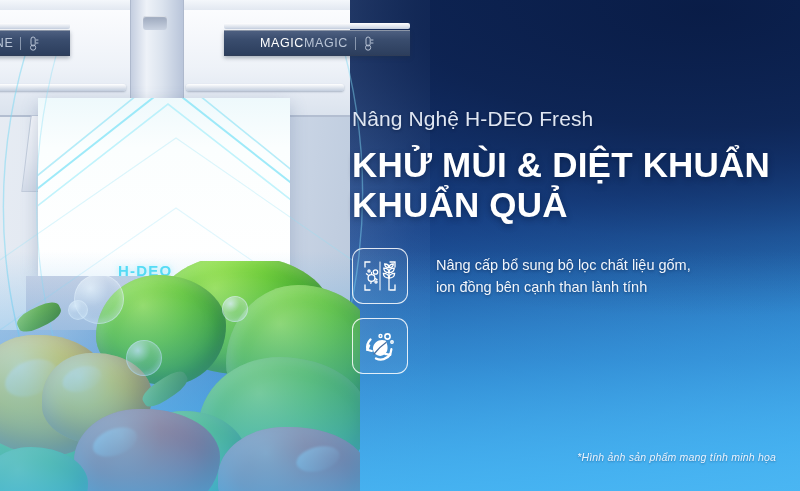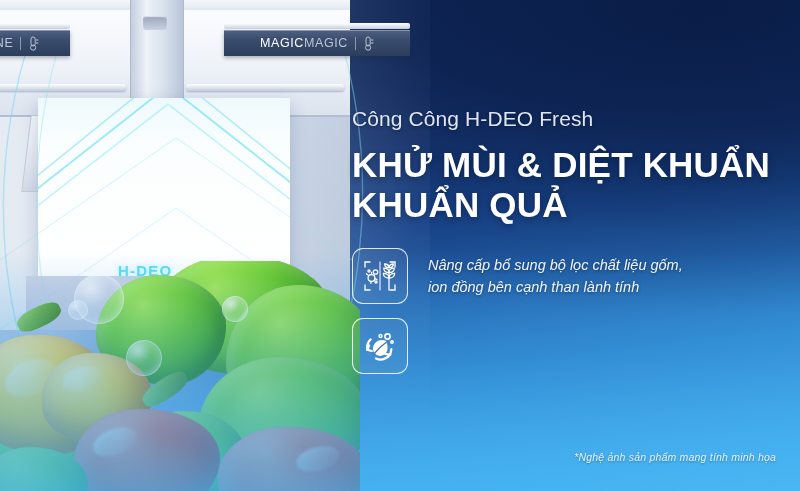--- a/index.html
+++ b/index.html
@@ -157,21 +157,21 @@
     line-height:1.2;margin:0 0 14px 0;
     text-shadow:0 1px 3px rgba(5,20,50,.5);
   }
   .headline{
     color:#ffffff;font-weight:700;font-size:35px;line-height:1.13;
     letter-spacing:.2px;margin:0;
     text-shadow:0 2px 6px rgba(5,20,50,.45);
   }
 
   .bullets{position:absolute;left:352px;top:248px;width:430px;}
-  .bullet{display:flex;align-items:center;gap:20px;margin-bottom:14px;font-style:italic;}
+  .bullet{display:flex;align-items:center;gap:28px;margin-bottom:14px;}
   .b-icon{
     flex:0 0 auto;width:54px;height:54px;border-radius:11px;
     border:1.6px solid rgba(255,255,255,.85);
     display:flex;align-items:center;justify-content:center;
     background:rgba(255,255,255,.05);
   }
   .b-text{
     color:#f2f6fc;font-size:14.5px;line-height:1.52;font-weight:400;
     text-shadow:0 1px 3px rgba(5,20,50,.45);
   }
@@ -279,21 +279,21 @@
   </div>
 
   <div class="bubble" style="left:74px;top:274px;width:48px;height:48px;"></div>
   <div class="bubble" style="left:126px;top:340px;width:34px;height:34px;"></div>
   <div class="bubble" style="left:222px;top:296px;width:24px;height:24px;"></div>
   <div class="bubble" style="left:68px;top:300px;width:18px;height:18px;"></div>
 
   <div class="bg-bottom-sky"></div>
 
   <div class="copy">
-    <p class="eyebrow">Công Công H-DEO Fresh</p>
+    <p class="eyebrow">Nâng Nghệ H-DEO Fresh</p>
     <h1 class="headline">
       <span>KHỬ MÙI &amp; DIỆT KHUẨN</span><br>
       <span>KHUẨN QUẢ</span>
     </h1>
   </div>
 
   <div class="bullets">
 
     <div class="bullet">
       <span class="b-icon">
@@ -334,15 +334,15 @@
           <path d="M30.4 22.2 l-1.2 5.6 -5.2 -1" stroke-width="2.2"></path>
           <circle cx="26.5" cy="9.5" r="2.6" stroke-width="1.6"></circle>
           <circle cx="19.5" cy="9" r="1.5" stroke-width="1.4"></circle>
           <circle cx="31" cy="15" r="1.2" stroke-width="1.4"></circle>
         </svg>
       </span>
     </div>
 
   </div>
 
-  <div class="footnote">*Nghệ ảnh sản phẩm mang tính minh họa</div>
+  <div class="footnote">*Hình ảnh sản phẩm mang tính minh họa</div>
 
 </div>
 
 </body></html>

